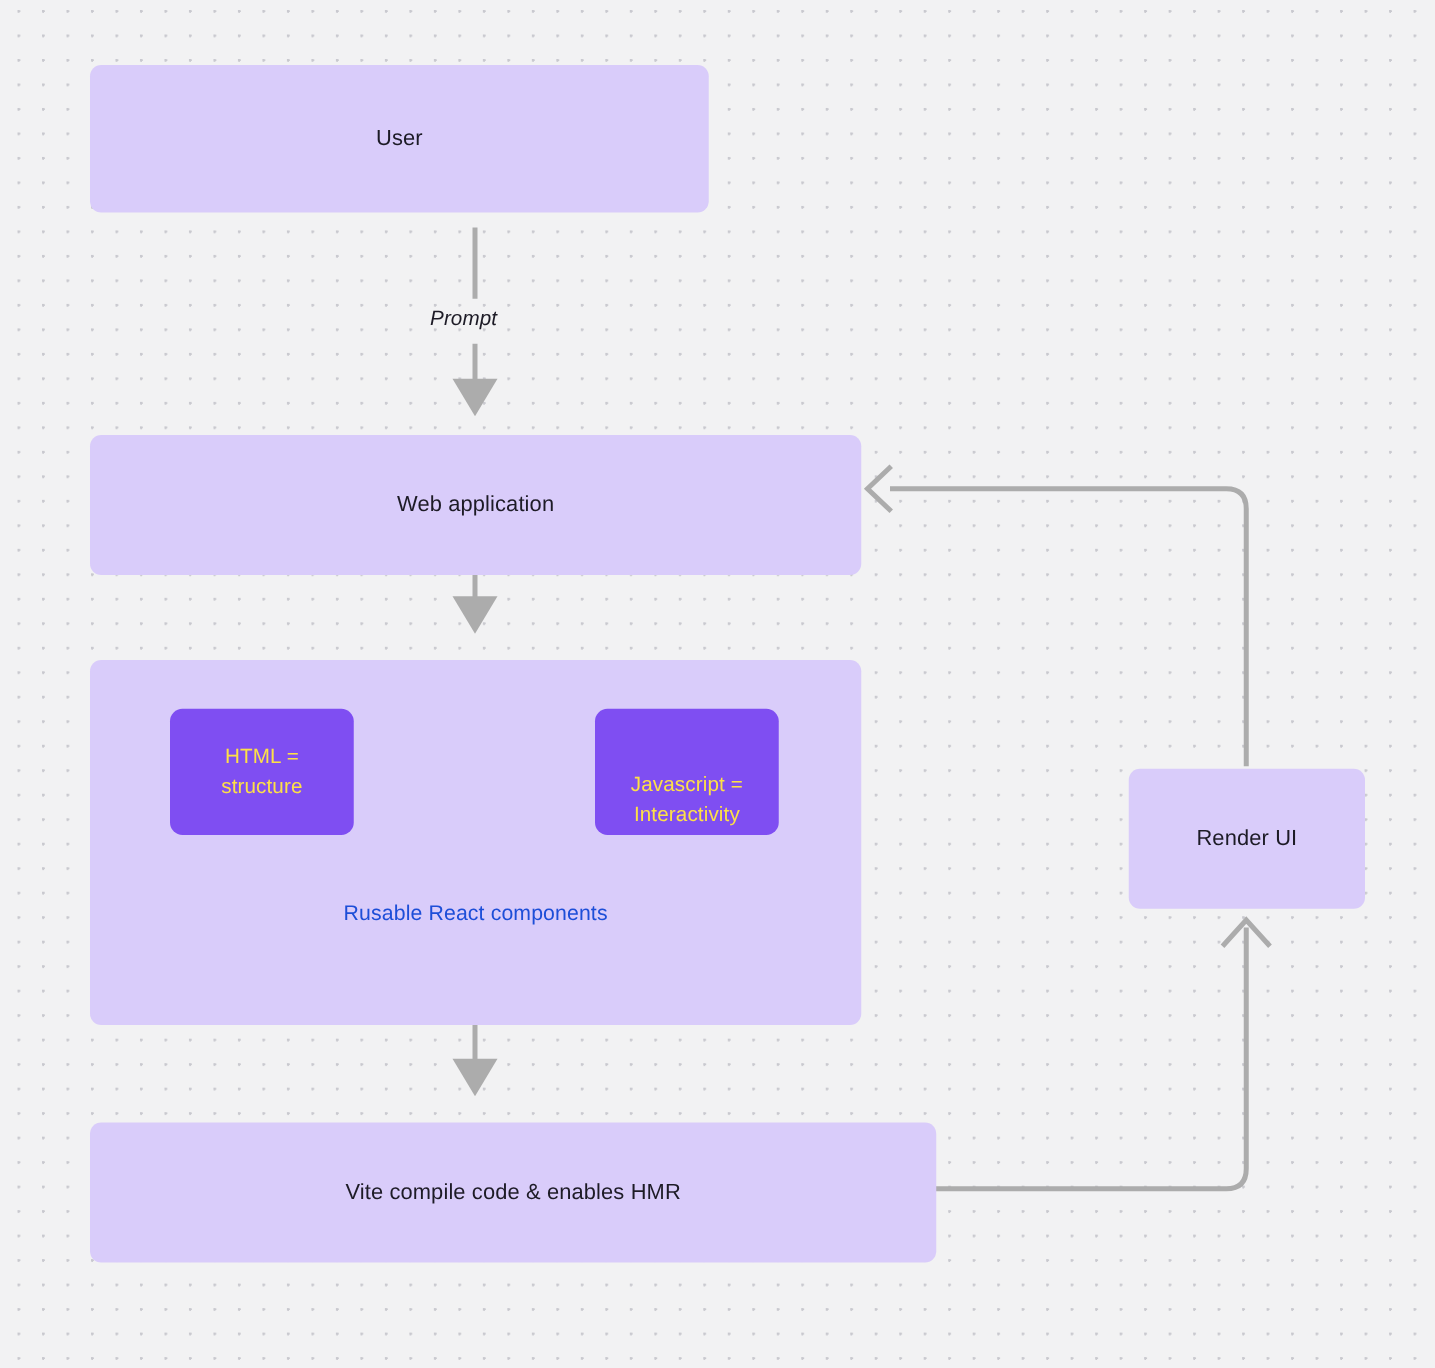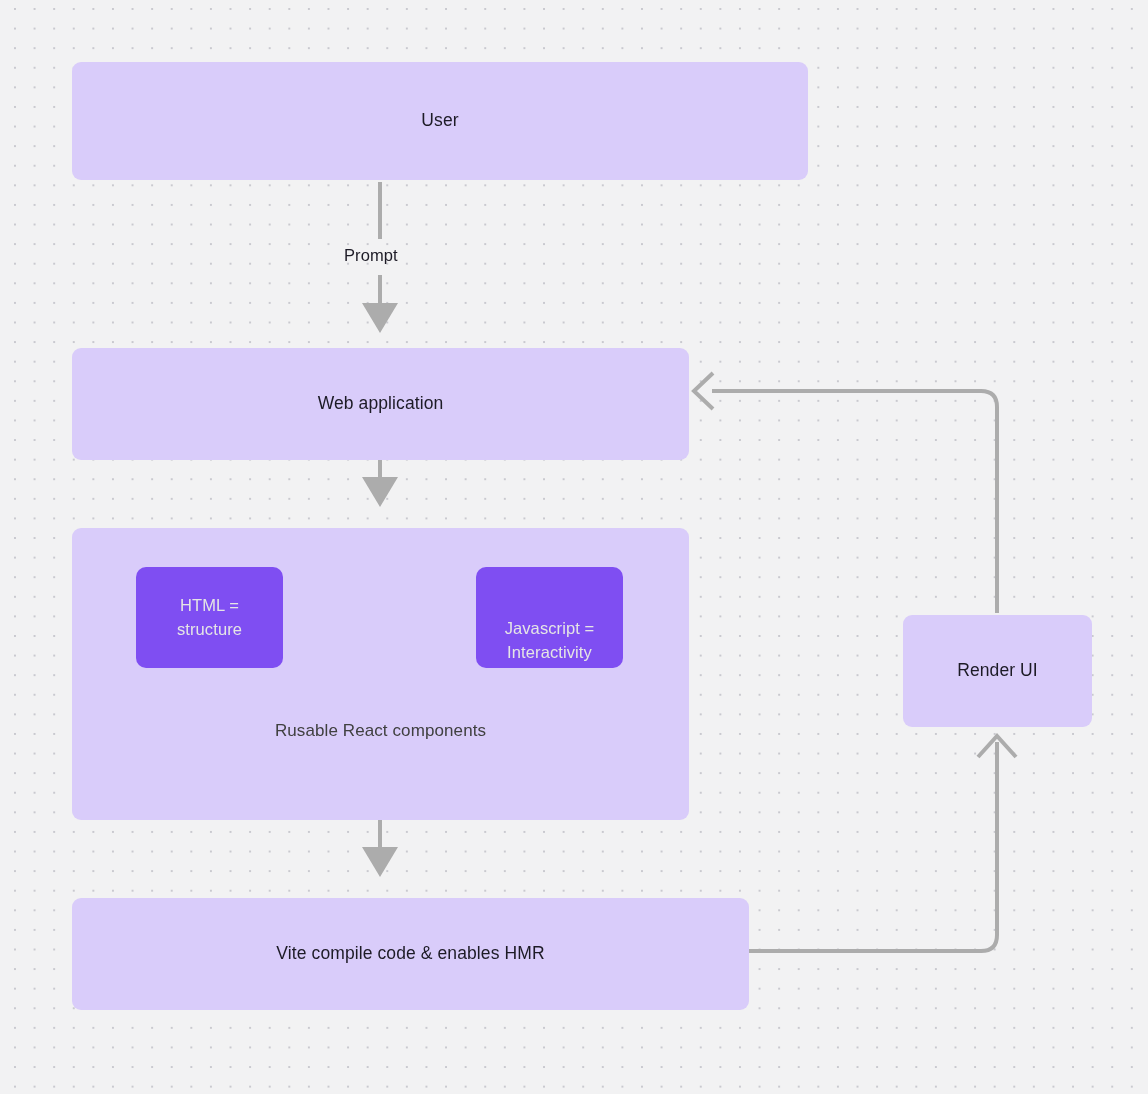--- a/index.html
+++ b/index.html
@@ -42,42 +42,43 @@
   }
   .chip {
     position: absolute;
     box-sizing: border-box;
     display: flex;
     align-items: center;
     justify-content: center;
     text-align: center;
     border-radius: 10px;
     background: #7f4ef2;
-    color: #e5e5e5;
+    color: #fde047;
     font-size: 16.5px;
     line-height: 1.42;
     letter-spacing: 0.1px;
     padding: 4px;
   }
   .inner-caption {
     position: absolute;
     left: 0;
     width: 100%;
     text-align: center;
-    color: #404040;
+    color: #1d4ed8;
     font-size: 17px;
     letter-spacing: 0.1px;
   }
   .edge-label {
     position: absolute;
     color: #1d1b26;
     font-size: 16.5px;
     letter-spacing: 0.1px;
     background: transparent;
     white-space: nowrap;
+    font-style: italic;
   }
   svg.edges {
     position: absolute;
     left: 0;
     top: 0;
     width: 1148px;
     height: 1094px;
     pointer-events: none;
   }
   .edge-path {
@@ -115,21 +116,21 @@
     <path class="edge-path" d="M 380 820 L 380 855"></path>
     <path class="edge-head-solid" d="M 362 847 L 398 847 L 380 877 Z"></path>
 
     <path class="edge-path" d="M 691 951 L 981 951 Q 997 951 997 935 L 997 742"></path>
     <path class="edge-head" d="M 978 757 L 997 736 L 1016 757"></path>
 
     <path class="edge-path" d="M 997 613 L 997 407 Q 997 391 981 391 L 712 391"></path>
     <path class="edge-head" d="M 713 373 L 694 391 L 713 409"></path>
   </svg>
 
-  <div class="node node-lg" style="left:72px; top:62px; width:736px; height:118px;">
+  <div class="node node-lg" style="left:72px; top:52px; width:495px; height:118px;">
     <span>User</span>
   </div>
 
   <div class="edge-label" style="left:344px; top:246px;">Prompt</div>
 
   <div class="node node-lg" style="left:72px; top:348px; width:617px; height:112px;">
     <span>Web application</span>
   </div>
 
   <div class="node container-node" style="left:72px; top:528px; width:617px; height:292px;">

